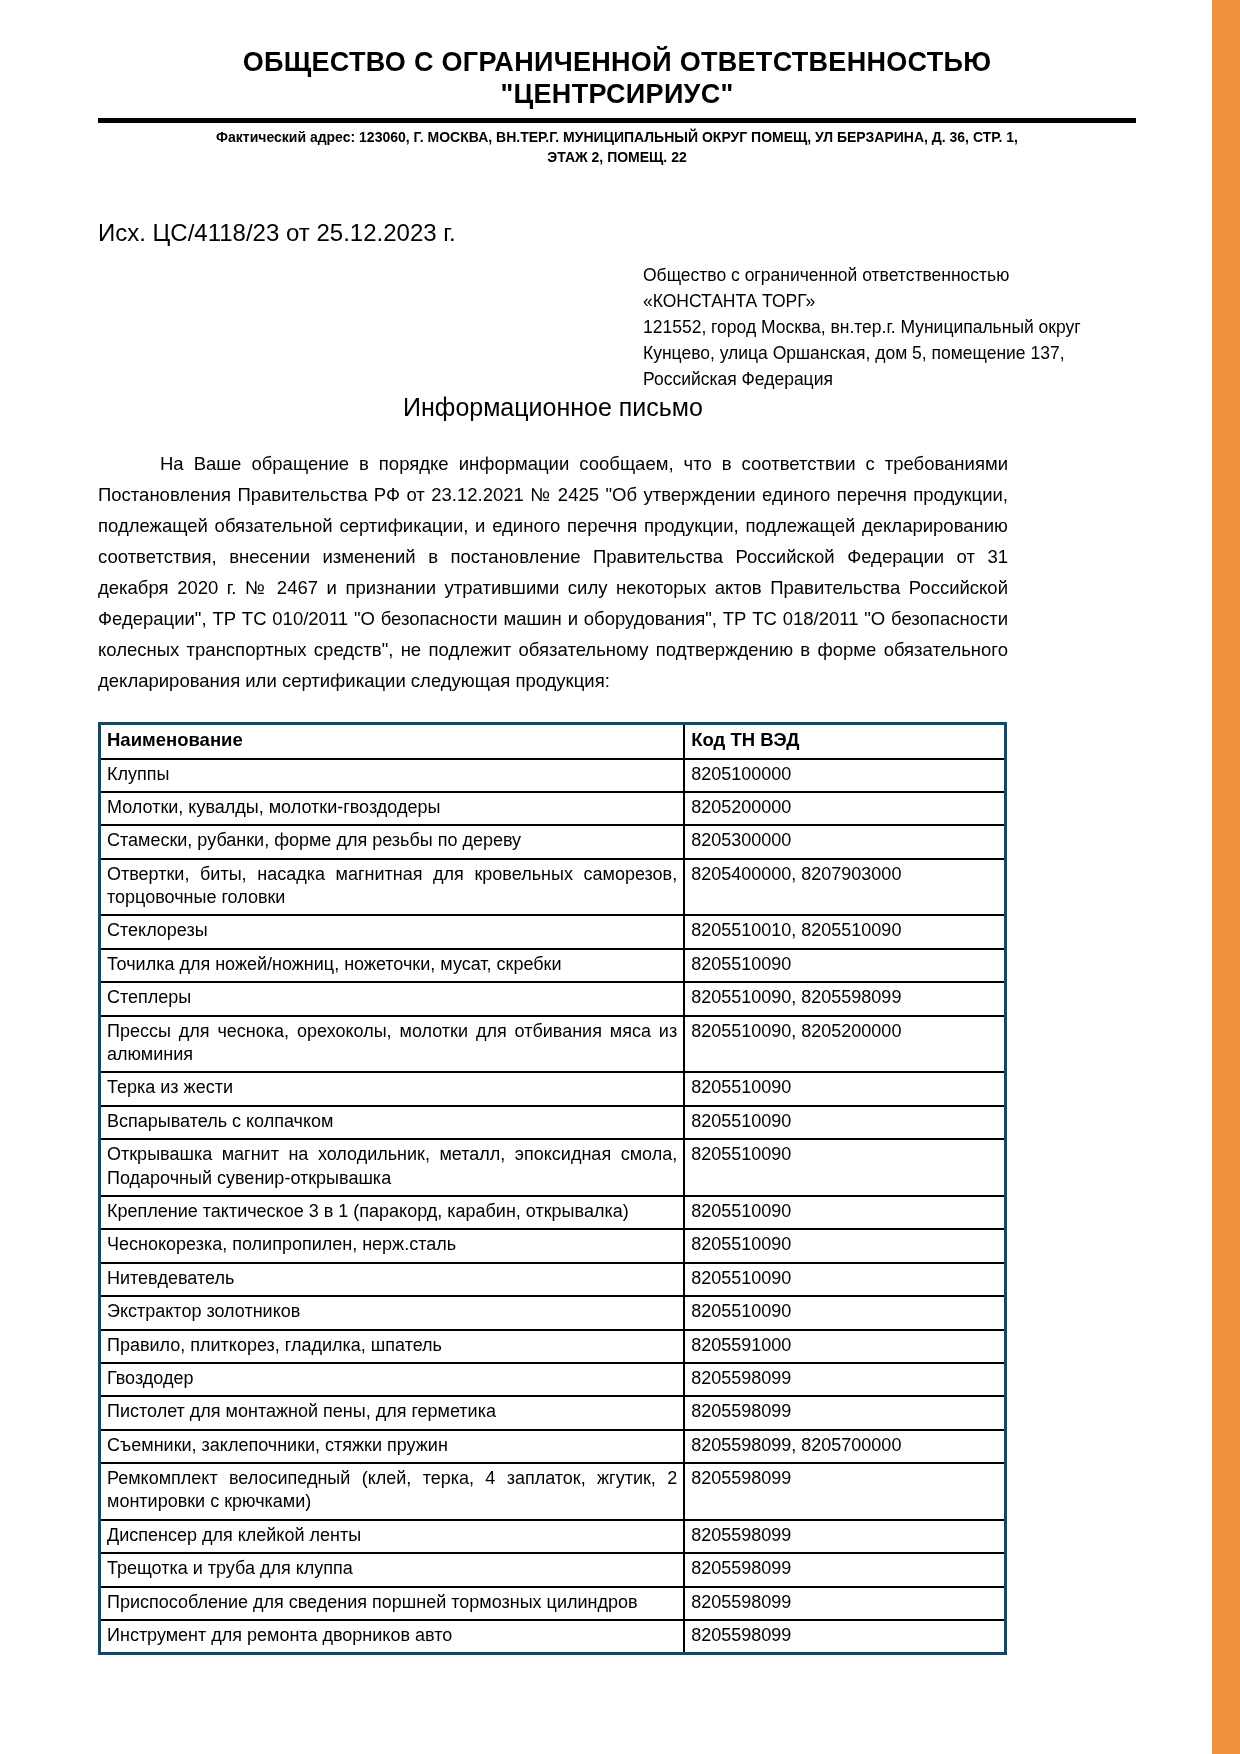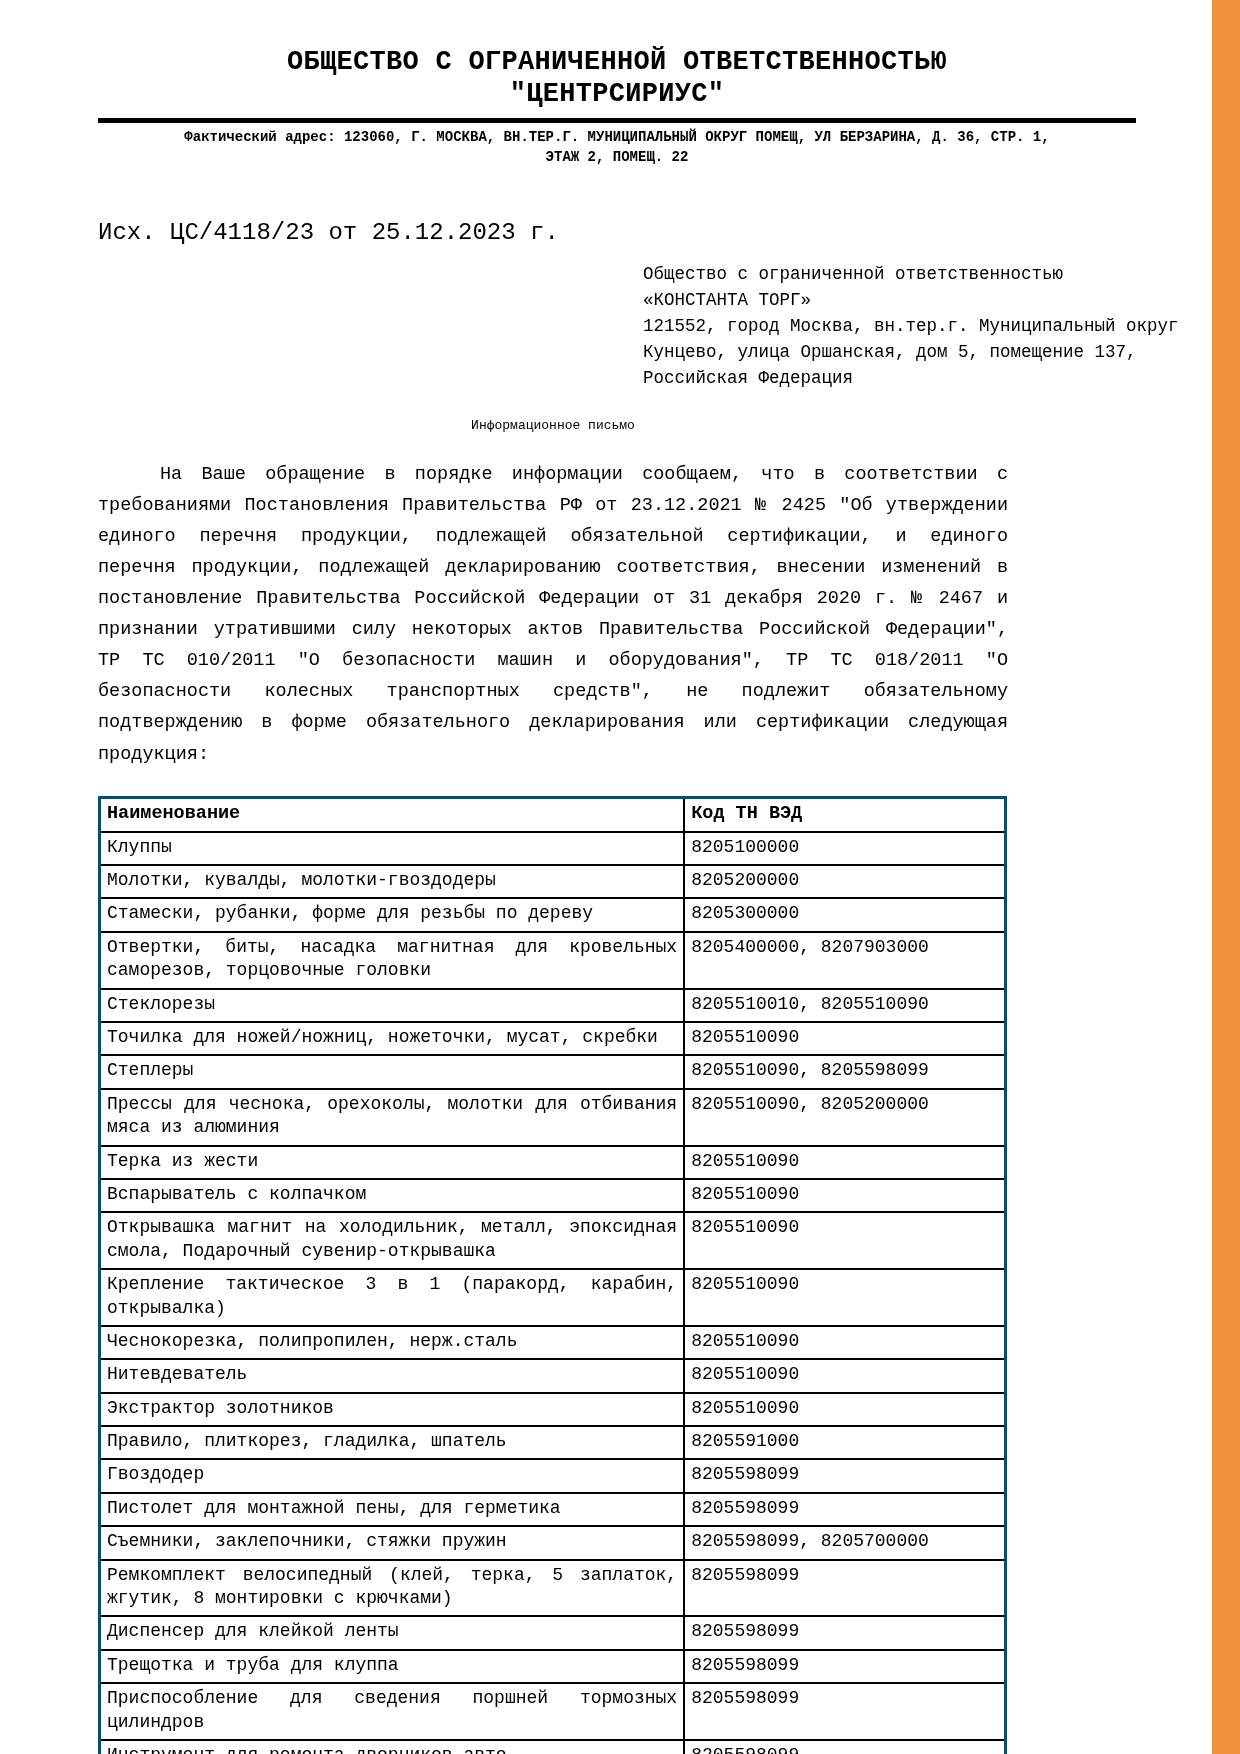--- a/index.html
+++ b/index.html
@@ -2,21 +2,21 @@
 <html lang="ru"><head>
 <meta charset="utf-8">
 <style>
   html, body { margin: 0; padding: 0; background: #ffffff; }
   .page {
     position: relative;
     width: 1240px;
     height: 1754px;
     background: #ffffff;
     overflow: hidden;
-    font-family: Liberation Mono, monospace;
+    font-family: Liberation Sans, sans-serif;
     color: #000000;
   }
   .accent-stripe {
     position: absolute;
     top: 0; right: 0;
     width: 28px; height: 100%;
   }
   .content {
     position: absolute;
     left: 98px; top: 0;
@@ -49,23 +49,22 @@
     font-size: 24px;
   }
   .recipient {
     margin-top: 16px;
     margin-left: 545px;
     font-size: 17.5px;
     line-height: 1.48;
   }
   .recipient div { white-space: nowrap; }
   .subject {
-    margin-top: 26px;
     text-align: center;
-    font-size: 13px;
+    font-size: 25px;
   }
   .body-text {
     margin: 26px 0 0 0;
     width: 910px;
     font-size: 18.5px;
     line-height: 1.68;
     text-align: justify;
     text-indent: 62px;
   }
   table.products {
@@ -223,21 +222,21 @@
     <td class="name">Пистолет для монтажной пены, для герметика</td>
     <td class="code">8205598099</td>
   </tr>
 
   <tr>
     <td class="name">Съемники, заклепочники, стяжки пружин</td>
     <td class="code">8205598099, 8205700000</td>
   </tr>
 
   <tr>
-    <td class="name">Ремкомплект велосипедный (клей, терка, 5 заплаток, жгутик, 8 монтировки с крючками)</td>
+    <td class="name">Ремкомплект велосипедный (клей, терка, 4 заплаток, жгутик, 2 монтировки с крючками)</td>
     <td class="code">8205598099</td>
   </tr>
 
   <tr>
     <td class="name">Диспенсер для клейкой ленты</td>
     <td class="code">8205598099</td>
   </tr>
 
   <tr>
     <td class="name">Трещотка и труба для клуппа</td>

